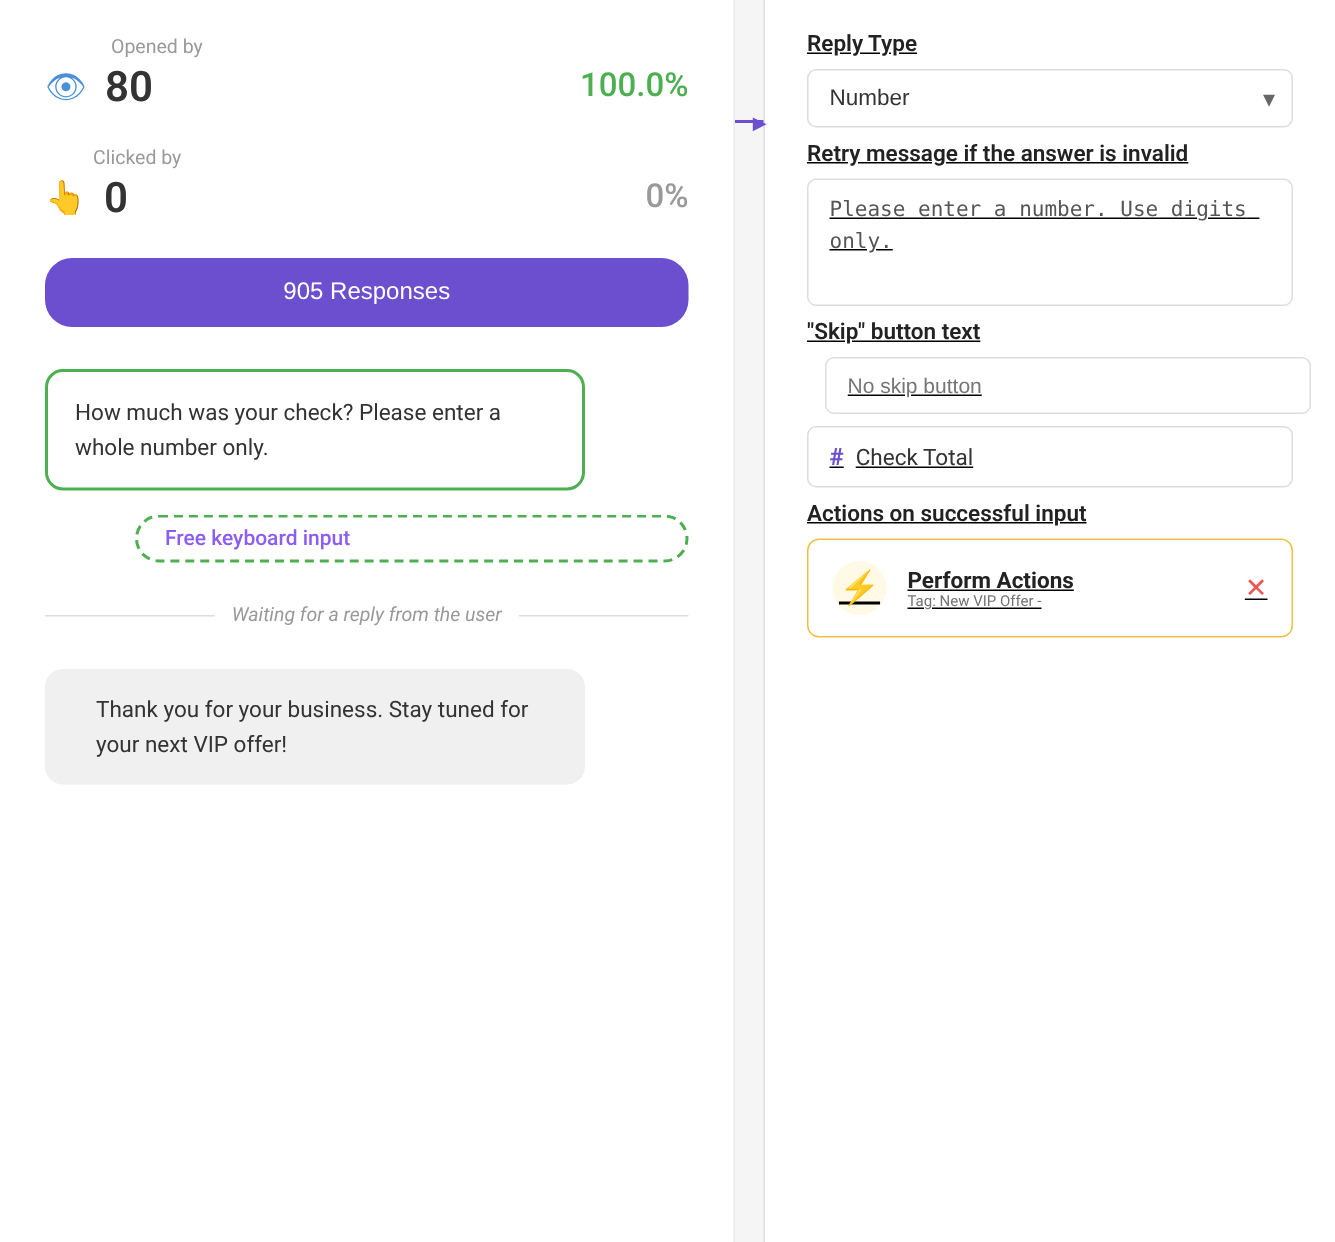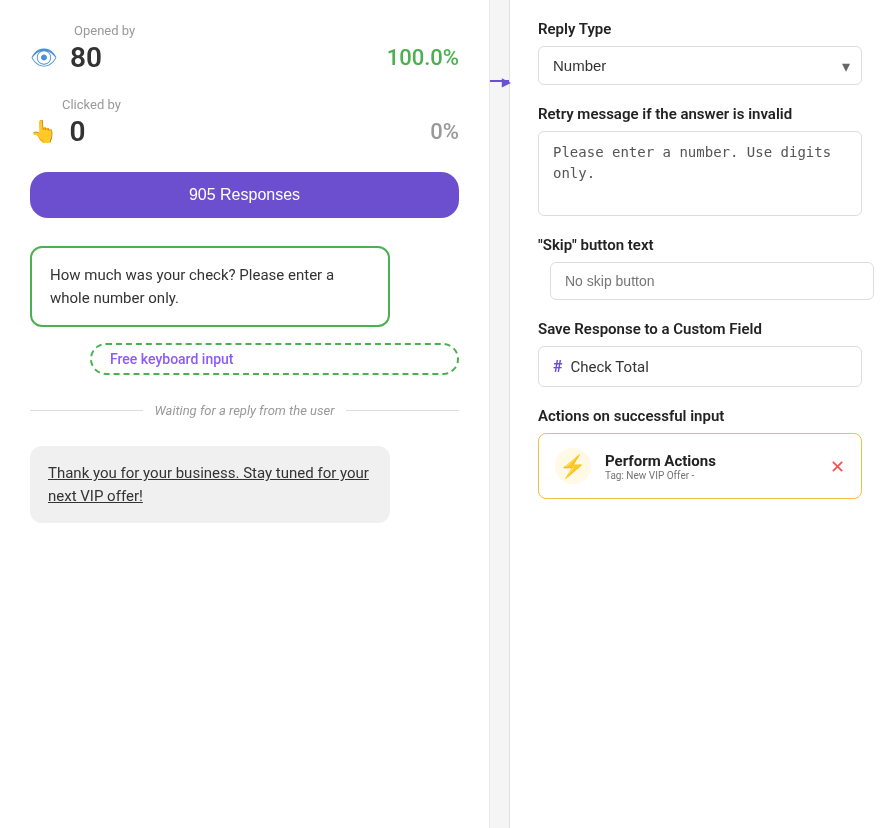--- a/index.html
+++ b/index.html
@@ -117,37 +117,37 @@
     .waiting-divider::after {
       content: '';
       flex: 1;
       height: 1px;
       background: #ddd;
     }
 
     .chat-bubble-gray {
       background: #f0f0f0;
       border-radius: 12px;
-      padding: 16px 18px;
+      padding: 16px 34px;
       font-size: 15px;
       color: #333;
       max-width: 360px;
       line-height: 1.5;
-      text-decoration: underline;
     }
 
     
     .right-panel {
       flex: 1;
       padding: 20px 28px;
       background: #fff;
       display: flex;
       flex-direction: column;
-      gap: 20px;
+      gap: 8px;
       overflow-y: auto;
+      text-decoration: underline;
     }
 
     .field-group {
       display: flex;
       flex-direction: column;
       gap: 8px;
     }
 
     .field-label {
       font-size: 15px;
@@ -333,21 +333,20 @@
     <label class="field-label">Retry message if the answer is invalid</label>
     <textarea class="field-textarea" rows="3" style="">Please enter a number. Use digits only.</textarea>
   </div>
 
   <div class="field-group">
     <label class="field-label">"Skip" button text</label>
     <input class="field-input" type="text" placeholder="No skip button" style="">
   </div>
 
   <div class="field-group">
-    <label class="field-label">Save Response to a Custom Field</label>
     <div class="custom-field-input">
       <span class="hash-icon">#</span>
       <span class="custom-field-text">Check Total</span>
     </div>
   </div>
 
   <div class="field-group">
     <label class="field-label">Actions on successful input</label>
     <div class="action-card">
       <div class="action-icon">⚡</div>

